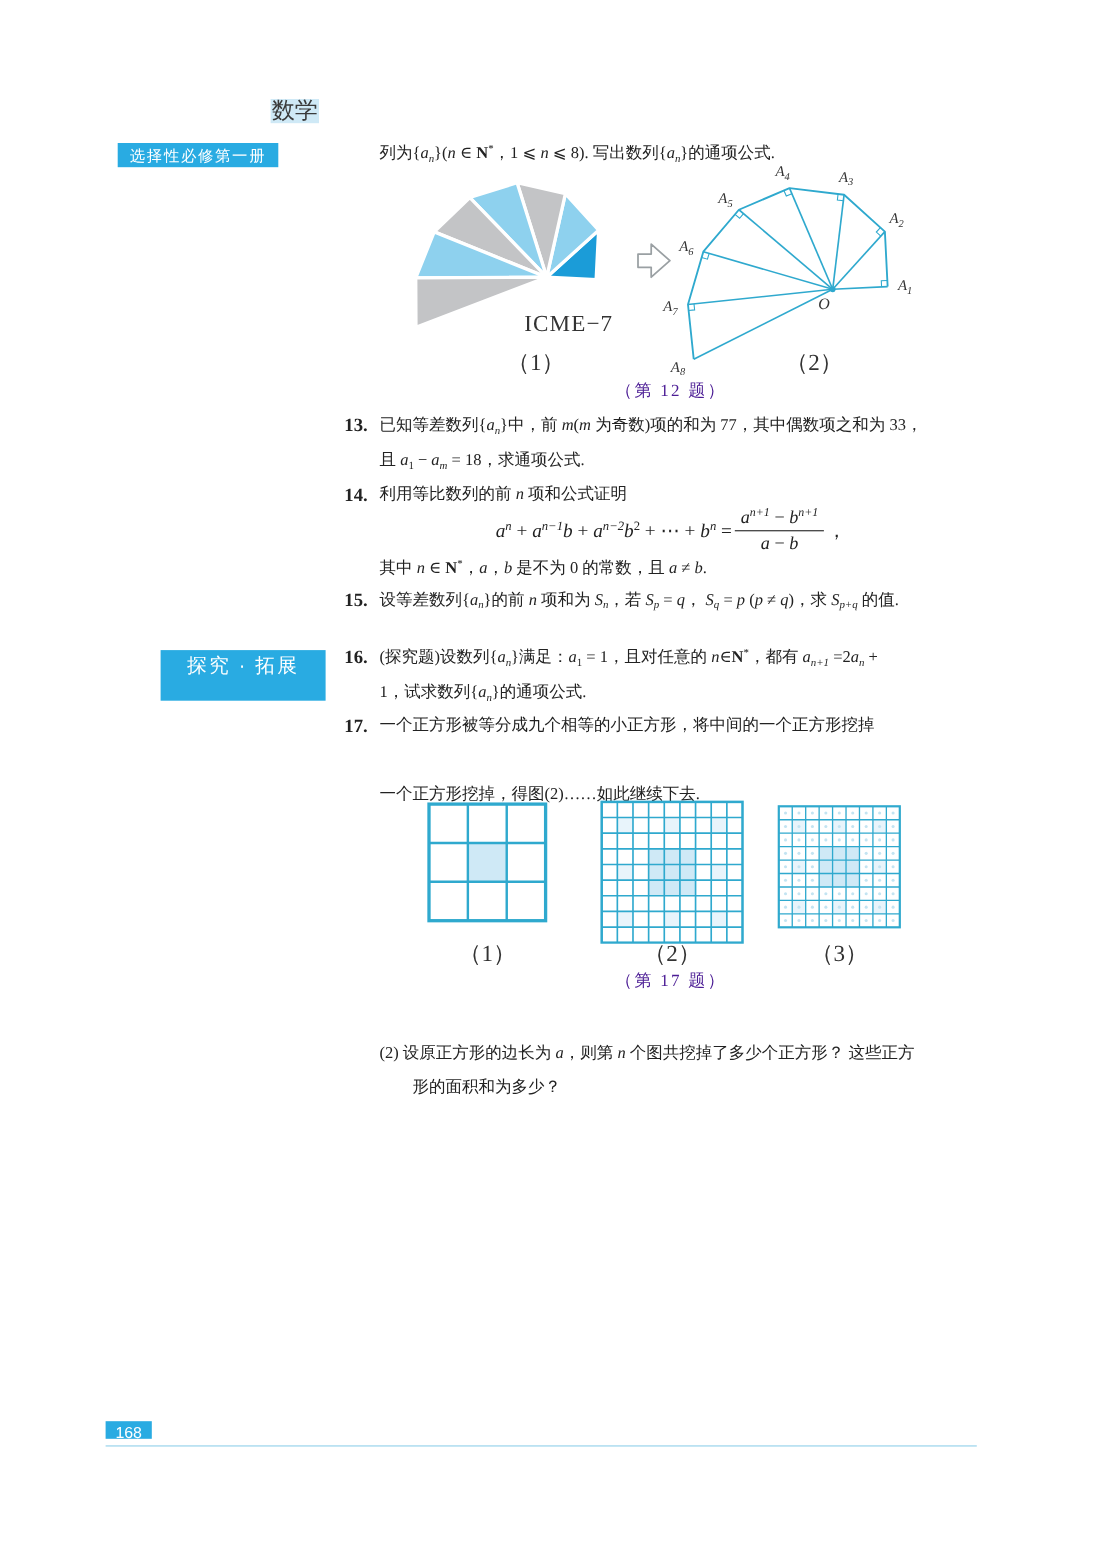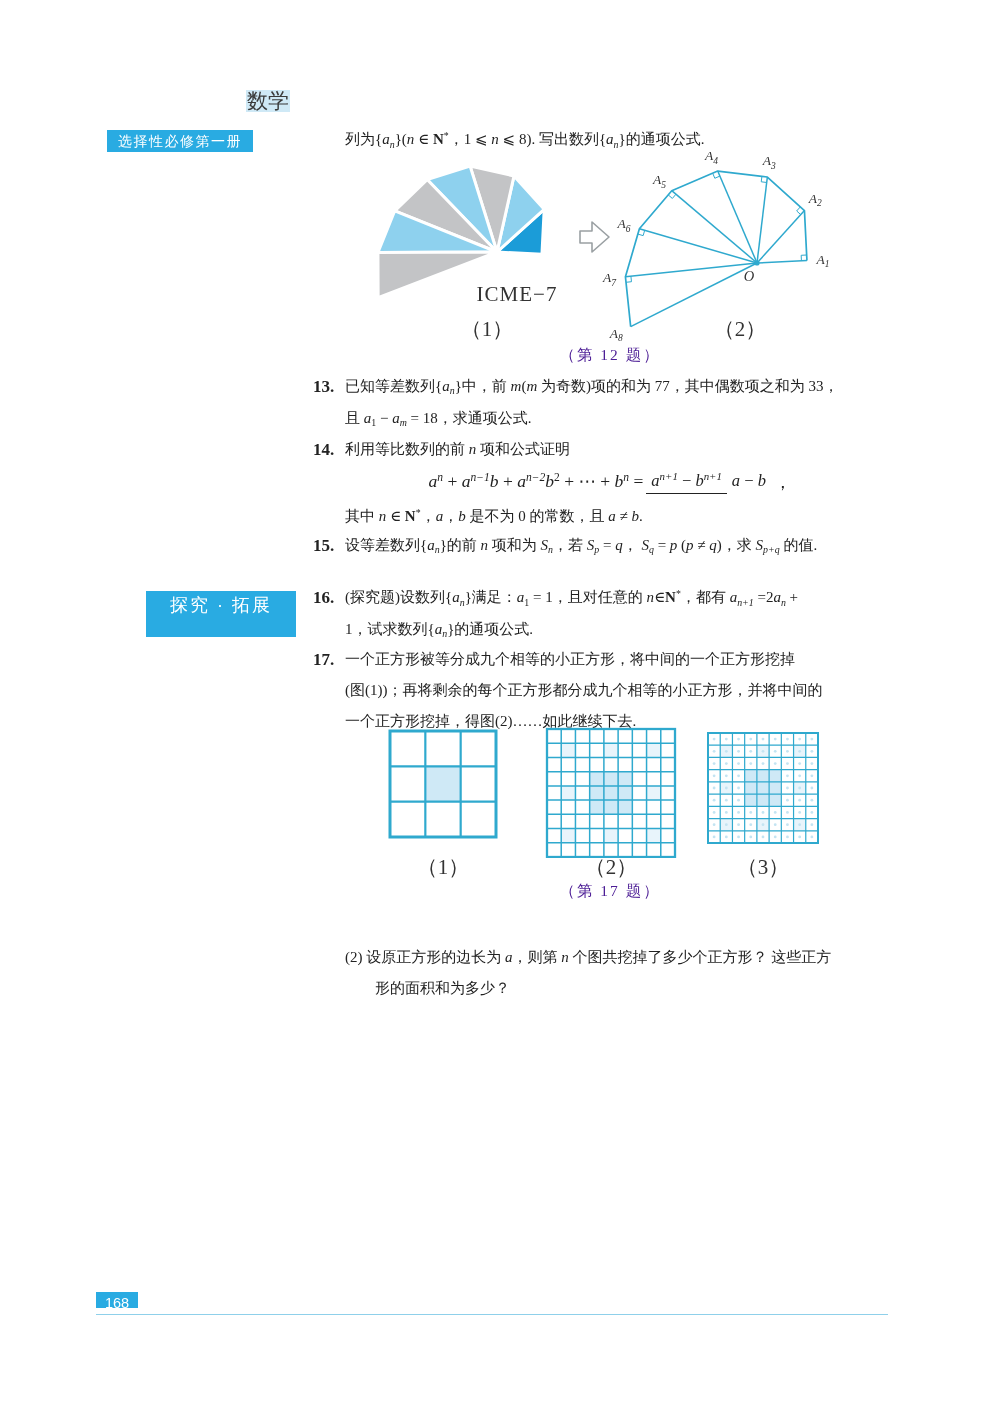--- a/index.html
+++ b/index.html
@@ -20,21 +20,21 @@
   .u{font-style:normal;}
   .caption{position:absolute;left:340px;width:540px;text-align:center;color:#4c1d95;
         font-size:15.5px;letter-spacing:2px;}
   .seclabel{position:absolute;left:146px;top:591px;width:150px;height:46px;background:#29abe2;
         color:#fff;font-size:18px;text-align:center;line-height:29px;letter-spacing:2px;
         font-family:"Liberation Sans","DejaVu Sans",sans-serif;}
   .figsvg{position:absolute;}
   .figtext{position:absolute;text-align:center;color:#333;font-size:21px;}
   .formula{position:absolute;left:370px;top:455px;width:480px;height:54px;display:flex;
         align-items:center;justify-content:center;font-size:17.5px;}
-  .frac{display:inline-flex;flex-direction:row;text-align:center;font-size:16.5px;
+  .frac{display:inline-flex;flex-direction:column;text-align:center;font-size:16.5px;
         margin:0 3px;line-height:1.22;}
   .frac .num{border-bottom:1.4px solid #222;padding:0 5px 1px;}
   .frac .den{padding:1px 5px 0;}
   .footer-box{position:absolute;left:96px;top:1292px;width:42px;height:16px;background:#29abe2;
         color:#fff;font-family:"Liberation Sans","DejaVu Sans",sans-serif;font-size:14.5px;
         text-align:center;line-height:23px;}
   .footer-line{position:absolute;left:96px;top:1314px;width:792px;border-top:1.5px solid #8fd0ea;}
 </style>
 </head>
 <body>
@@ -113,21 +113,20 @@
   <div class="pline" style="left:345px;top:536px"><span>设等差数列{</span><span class="i">a</span><span class="sub">n</span><span>}的前 </span><span class="i">n</span><span> 项和为 </span><span class="i">S</span><span class="sub">n</span><span>，若 </span><span class="i">S</span><span class="sub">p</span><span> = </span><span class="i">q</span><span>， </span><span class="i">S</span><span class="sub">q</span><span> = </span><span class="i">p</span><span> (</span><span class="i">p</span><span> ≠ </span><span class="i">q</span><span>)，求 </span><span class="i">S</span><span class="sub">p+q</span><span> 的值.</span></div>
 
   <div class="seclabel">探究 · 拓展</div>
 
   <div class="pnum" style="top:588px">16.</div>
   <div class="pline" style="left:345px;top:588px"><span>(探究题)设数列{</span><span class="i">a</span><span class="sub">n</span><span>}满足：</span><span class="i">a</span><span class="sub u">1</span><span> = 1，且对任意的 </span><span class="i">n</span><span>∈</span><span class="b">N</span><span class="sup u">*</span><span>，都有 </span><span class="i">a</span><span class="sub">n+1</span><span> =2</span><span class="i">a</span><span class="sub">n</span><span> +</span></div>
   <div class="pline" style="left:345px;top:620px"><span>1，试求数列{</span><span class="i">a</span><span class="sub">n</span><span>}的通项公式.</span></div>
 
   <div class="pnum" style="top:650px">17.</div>
   <div class="pline" style="left:345px;top:650px">一个正方形被等分成九个相等的小正方形，将中间的一个正方形挖掉</div>
-  <div class="pline" style="left:345px;top:681px">(图(1))；再将剩余的每个正方形都分成九个相等的小正方形，并将中间的</div>
   <div class="pline" style="left:345px;top:712px">一个正方形挖掉，得图(2)……如此继续下去.</div>
 
   <svg class="figsvg" id="fig17" style="left:385px;top:724px" width="455" height="134" viewBox="0 0 455 134">
       <g>
         <rect x="40.333333333333336" y="42.333333333333336" width="35.333333333333336" height="35.333333333333336" fill="#cfe9f6"></rect>
         <line x1="40.333333333333336" y1="7" x2="40.333333333333336" y2="113" stroke="#2fa9ce" stroke-width="2.2"></line>
         <line x1="5" y1="42.333333333333336" x2="111" y2="42.333333333333336" stroke="#2fa9ce" stroke-width="2.2"></line>
         <line x1="75.66666666666667" y1="7" x2="75.66666666666667" y2="113" stroke="#2fa9ce" stroke-width="2.2"></line>
         <line x1="5" y1="77.66666666666667" x2="111" y2="77.66666666666667" stroke="#2fa9ce" stroke-width="2.2"></line>
         <rect x="5" y="7" width="106" height="106" fill="none" stroke="#2fa9ce" stroke-width="3"></rect>

